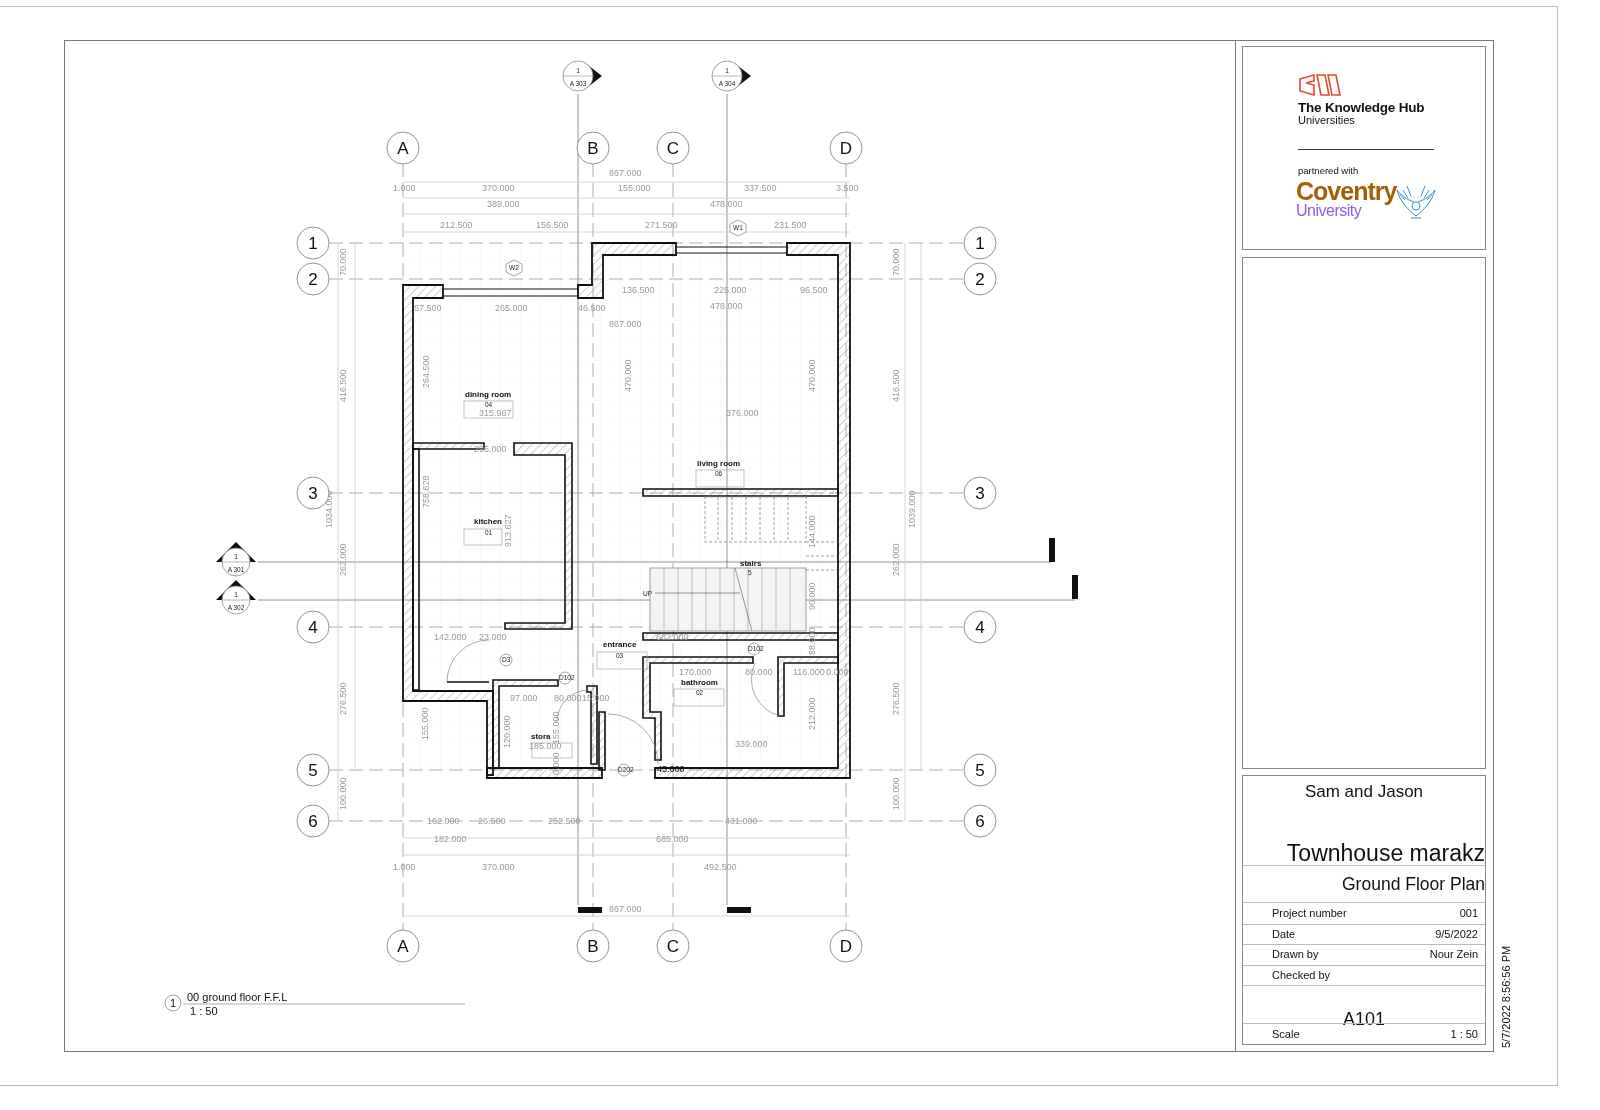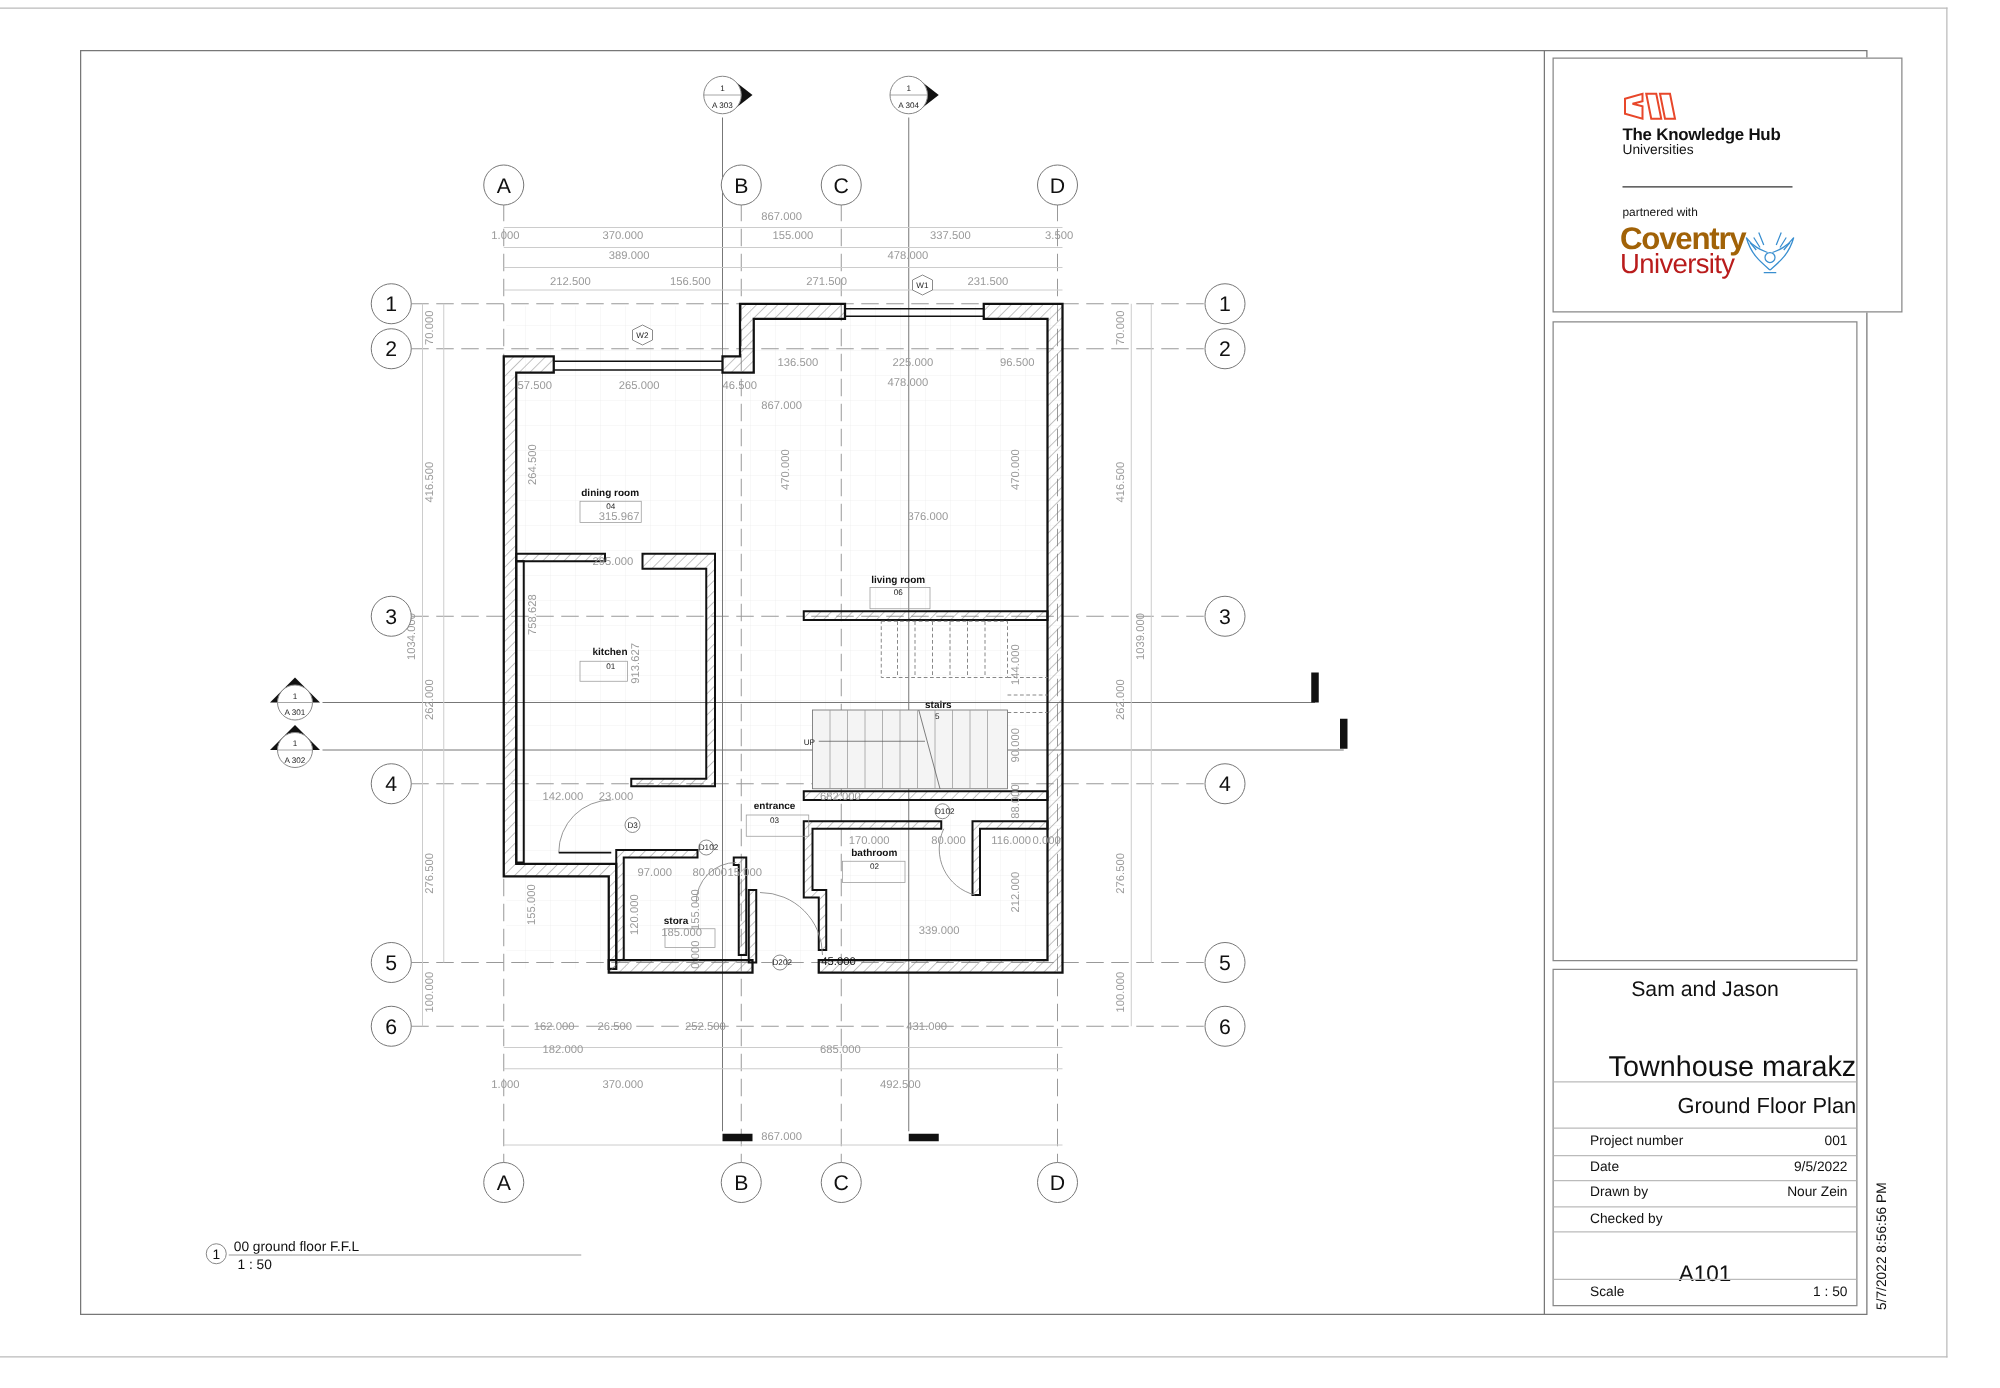--- a/index.html
+++ b/index.html
@@ -1,30 +1,30 @@
 <!DOCTYPE html>
 <html><head>
 <meta charset="utf-8">
 <style>
   html,body{margin:0;padding:0;background:#fff;}
   body{width:1600px;height:1110px;position:relative;overflow:hidden;font-family:"Liberation Sans",sans-serif;color:#111;}
   .sheet-edge{position:absolute;left:0;top:6px;width:1558px;height:1080px;border-top:1px solid #bbb;border-right:1px solid #bbb;border-bottom:1px solid #bbb;box-sizing:border-box;}
   .frame{position:absolute;left:64px;top:40px;width:1430px;height:1012px;border:1px solid #777;box-sizing:border-box;}
   .tb-divider{position:absolute;left:1235px;top:40px;width:1px;height:1012px;background:#777;}
   .box{position:absolute;border:1px solid #888;box-sizing:border-box;background:#fff;}
-  .logo-box{left:1242px;top:46px;width:280px;height:204px;}
+  .logo-box{left:1242px;top:46px;width:244px;height:204px;}
   .blank-box{left:1242px;top:257px;width:244px;height:512px;}
   .info-box{left:1242px;top:775px;width:244px;height:270px;padding-left:28px;}
   .kh-mark{position:absolute;left:55px;top:26px;}
   .kh-title{position:absolute;left:55px;top:53px;font-weight:bold;font-size:13.5px;letter-spacing:-0.2px;}
   .kh-sub{position:absolute;left:55px;top:67px;font-size:11px;}
   .kh-rule{position:absolute;left:55px;top:102px;width:136px;height:1px;background:#333;}
   .partner{position:absolute;left:55px;top:118px;font-size:9.5px;}
   .cov1{position:absolute;left:53px;top:132px;font-size:25px;font-weight:bold;color:#a16207;letter-spacing:-1px;line-height:24px;}
-  .cov2{position:absolute;left:53px;top:153px;font-size:22px;color:#b91c1c;letter-spacing:-0.5px;line-height:22px;}
+  .cov2{position:absolute;left:53px;top:153px;font-size:16px;color:#8b5cf6;letter-spacing:-0.5px;line-height:22px;}
   .phoenix{position:absolute;left:152px;top:133px;}
   .client{position:absolute;left:0;top:6px;width:100%;text-align:center;font-size:17px;}
   .project{position:absolute;left:0;top:64px;width:100%;text-align:right;font-size:23px;}
   .hr{position:absolute;left:0;width:100%;height:1px;background:#bbb;}
   .plan-name{position:absolute;left:0;top:98px;width:100%;text-align:right;font-size:17.5px;}
   .row{position:absolute;left:0;width:100%;height:21px;font-size:11px;}
   .row .k{position:absolute;left:1px;top:4px;margin-left:28px;}
   .row .v{position:absolute;right:7px;top:4px;margin-left:28px;}
   .sheetno{position:absolute;left:0;top:233px;width:100%;text-align:center;font-size:18px;}
   .stamp{position:absolute;left:1500px;top:1048px;transform:rotate(-90deg);transform-origin:left top;font-size:11px;white-space:nowrap;}

